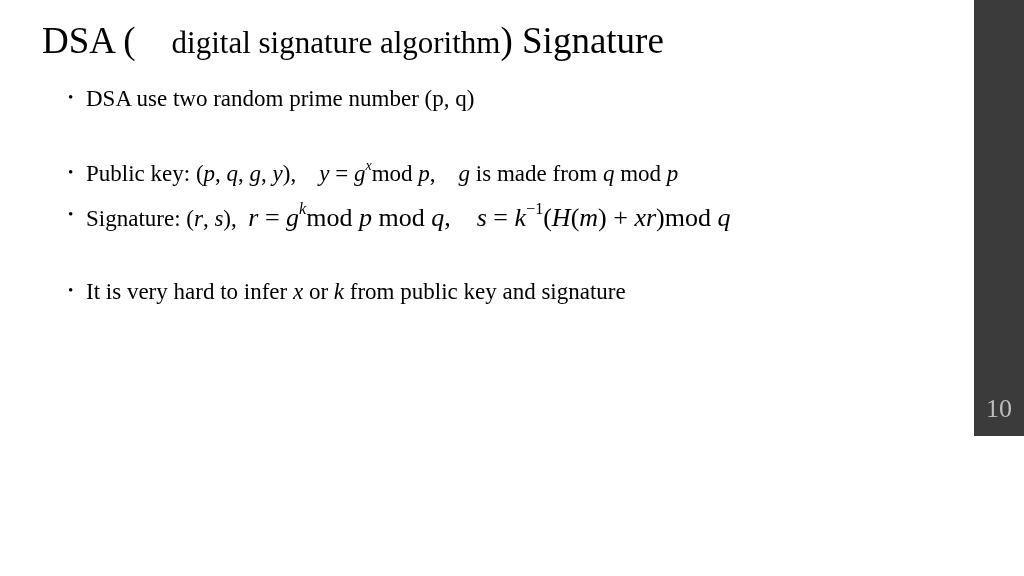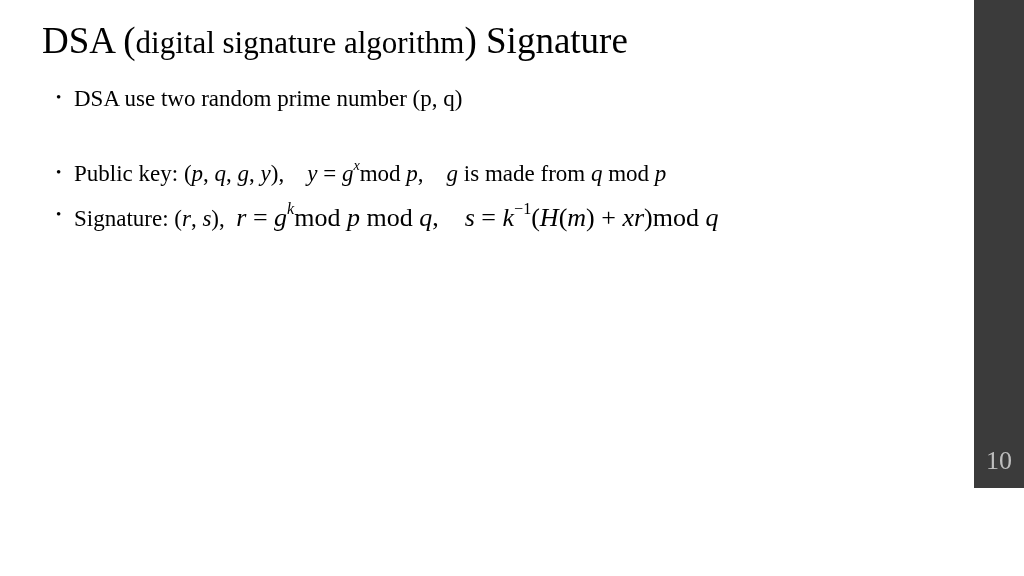--- a/index.html
+++ b/index.html
@@ -16,21 +16,21 @@
     position: relative;
     width: 1024px;
     height: 576px;
     box-sizing: border-box;
   }
   .side-bar {
     position: absolute;
     top: 0;
     right: 0;
     width: 50px;
-    height: 488px;
+    height: 436px;
     background: #3b3b3b;
   }
   .page-num {
     position: absolute;
     bottom: 12px;
     width: 100%;
     text-align: center;
     color: #bdbdbd;
     font-family: "Georgia", serif;
     font-size: 26px;
@@ -43,24 +43,25 @@
   }
   h1.title {
     margin: 0 0 18px 0;
     font-weight: 400;
     font-size: 37px;
     line-height: 1.15;
     font-family: "Georgia", "Century Schoolbook", serif;
   }
   h1 .sub {
     font-size: 31px;
+    margin-left: 36px;
   }
   ul.body {
     list-style: none;
-    margin: 0;
+    margin: 12px;
     padding: 0 0 0 14px;
   }
   ul.body li {
     position: relative;
     font-size: 23px;
     line-height: 1.55;
     padding-left: 18px;
     margin-bottom: 6px;
   }
   ul.body li::before {
@@ -112,17 +113,20 @@
         <span>Public key: (</span><span class="mi">p</span><span>, </span><span class="mi">q</span><span>, </span><span class="mi">g</span><span>, </span><span class="mi">y</span><span>), </span><span class="mi">y</span><span> = </span><span class="mi">g</span><sup><span class="mi">x</span></sup><span class="mo">mod</span><span> </span><span class="mi">p</span><span>, </span><span class="mi">g</span><span> is made from </span><span class="mi">q</span><span> </span><span class="mo">mod</span><span> </span><span class="mi">p</span>
       </li>
 
 
       <li>
         <span>Signature: (</span><span class="mi">r</span><span>, </span><span class="mi">s</span><span>), </span><span class="sm"><span class="mi">r</span><span> = </span><span class="mi">g</span><sup><span class="mi">k</span></sup><span class="mo">mod</span> <span class="mi">p</span> <span class="mo">mod</span> <span class="mi">q</span><span>, </span><span class="mi">s</span><span> = </span><span class="mi">k</span><sup><span class="rm">−1</span></sup><span class="rm">(</span><span class="mi">H</span><span class="rm">(</span><span class="mi">m</span><span class="rm">)</span><span> + </span><span class="mi">x</span><span class="mi">r</span><span class="rm">)</span><span class="mo">mod</span> <span class="mi">q</span></span>
       </li>
 
       <div class="sgap"></div>
 
+      <li>
+        <span>It is very hard to infer </span><span class="mi">x</span><span> or </span><span class="mi">k</span><span> from public key and signature</span>
+      </li>
 
     </ul>
   </div>
 
 </div>
 
 </body></html>

